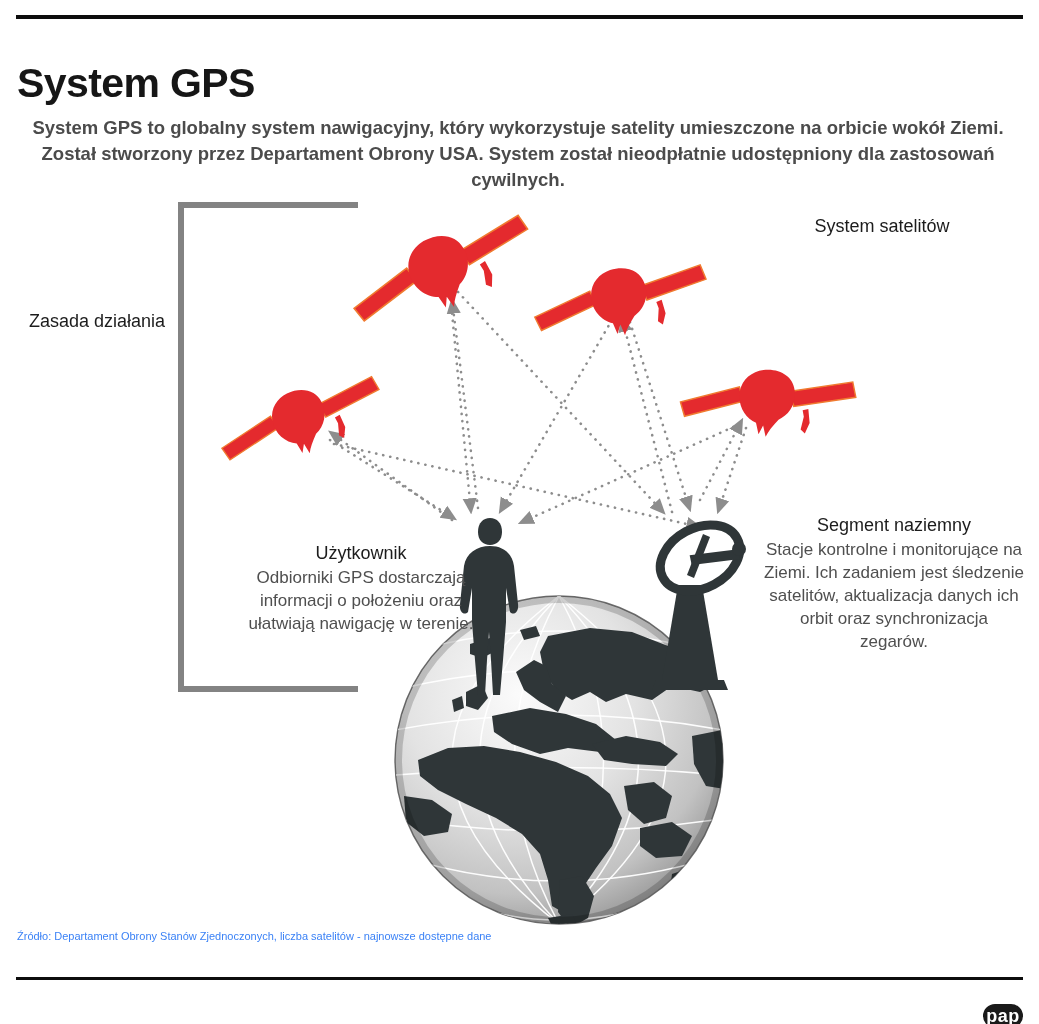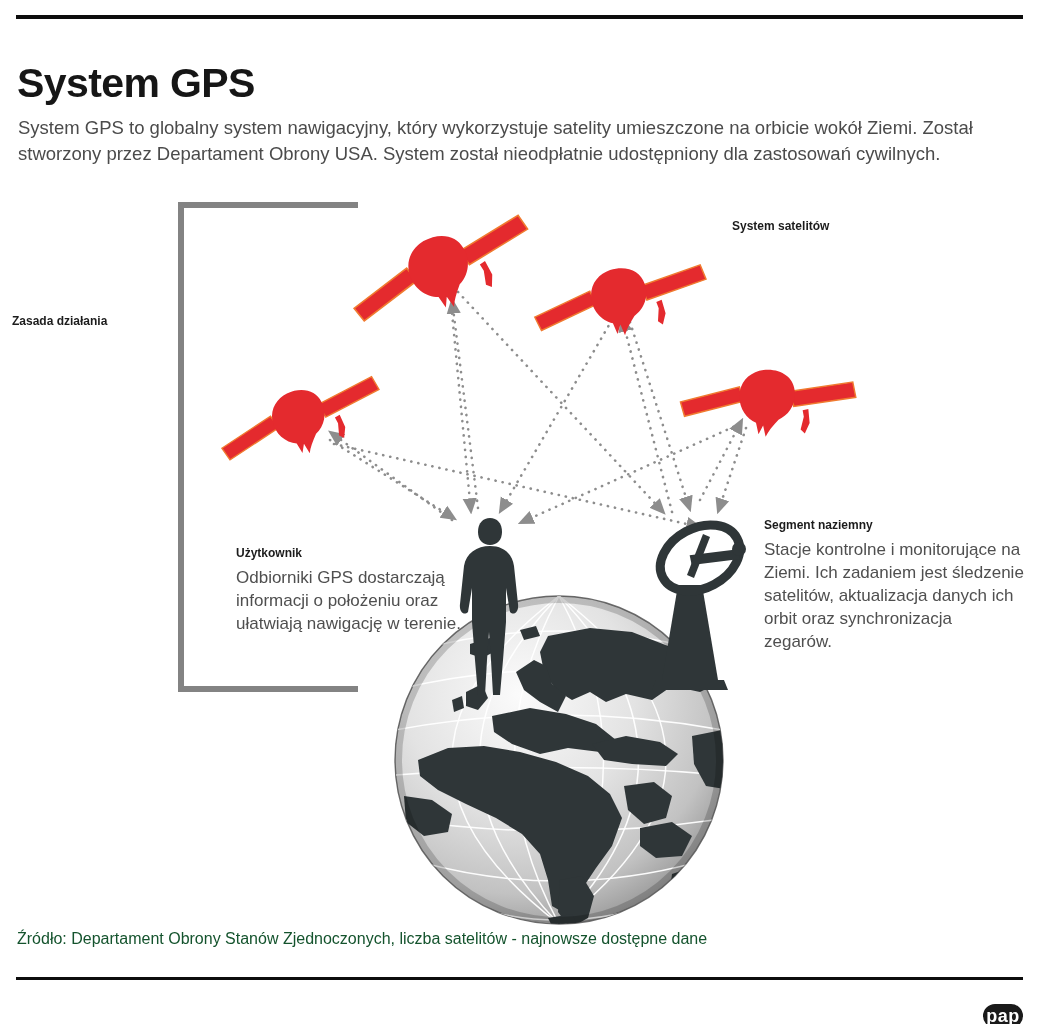--- a/index.html
+++ b/index.html
@@ -12,20 +12,21 @@
     font-family: "Liberation Sans", sans-serif;
     color: #3b3b3b;
     -webkit-font-smoothing: antialiased;
   }
   #page {
     position: relative;
     width: 1039px;
     height: 1024px;
     overflow: hidden;
     background: #ffffff;
+    text-align: center;
   }
 
   
   .rule-top {
     position: absolute;
     left: 16px;
     top: 15px;
     width: 1007px;
     height: 4px;
     background: #0d0d0d;
@@ -51,28 +52,29 @@
     line-height: 1;
   }
   .intro {
     position: absolute;
     left: 18px;
     top: 96px;
     width: 1000px;
     font-size: 18.5px;
     line-height: 26px;
     color: #4b4b4b;
+    font-weight: bold;
   }
 
   
   .block { position: absolute; }
   .block .head {
-    font-weight: bold;
+    font-weight: normal;
     color: #1c1c1c;
-    font-size: 12px;
+    font-size: 18px;
     line-height: 23px;
     margin-bottom: 1px;
   }
   .block .body {
     font-size: 17px;
     line-height: 23px;
     color: #4f4f4f;
   }
 
   #block-zasada   { left: 12px;  top: 310px; width: 170px; }
@@ -108,22 +110,22 @@
     width: 1039px;
     height: 1024px;
     pointer-events: none;
   }
 
   
   .source {
     position: absolute;
     left: 17px;
     top: 930px;
-    font-size: 16px;
-    color: #14532d;
+    font-size: 11px;
+    color: #3b82f6;
   }
   .pap {
     position: absolute;
     left: 983px;
     top: 990px;
     width: 40px;
     height: 24px;
     border-radius: 12px;
     background: #1a1a1a;
     color: #ffffff;

